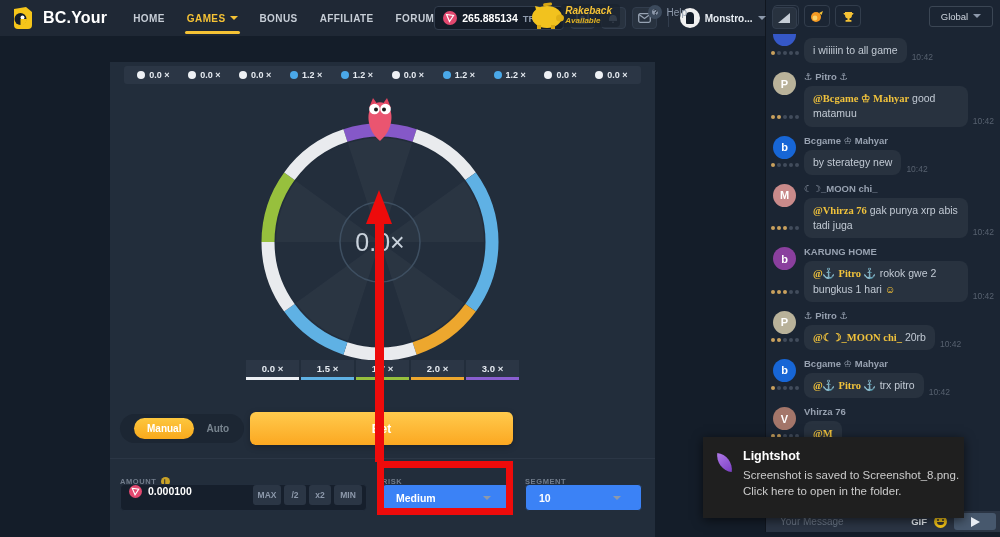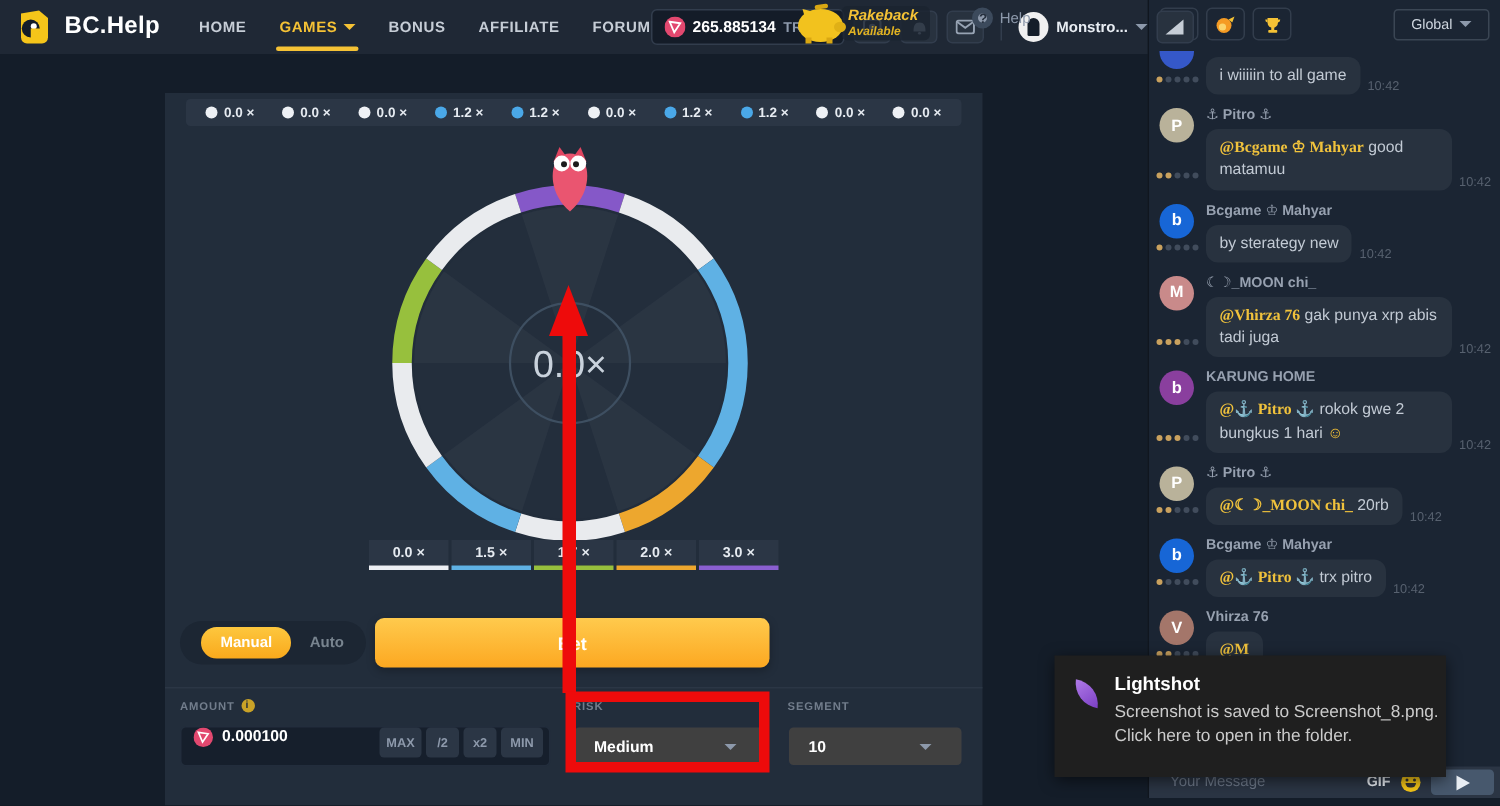--- a/index.html
+++ b/index.html
@@ -55,27 +55,27 @@
   .badge { width:53px; height:17px; background:#2b3645; position:relative; display:flex; align-items:center; justify-content:center; }
   .badge span { color:#e6ebf1; font-size:9.5px; font-weight:bold; }
   .badge i { position:absolute; left:0; right:0; bottom:-3px; height:3px; display:block; }
 
   .mode-toggle { position:absolute; left:10px; top:352px; height:29px; background:#1c2633; border-radius:15px; display:flex; align-items:center; padding:3px; }
   .mode-manual { background:linear-gradient(180deg,#fdc73e,#f9a91c); color:#fff; font-size:10px; font-weight:bold; border-radius:12px; padding:5px 13px; cursor:pointer;margin-left:11px; }
   .mode-auto { color:#78848f; font-size:10px; font-weight:bold; padding:5px 12px; cursor:pointer; }
   .bet-btn { position:absolute; left:140px; top:350px; width:263px; height:33px; border-radius:6px; background:linear-gradient(180deg,#ffca4d,#fca821); display:flex; align-items:center; justify-content:center; color:#fff; font-size:12px; font-weight:bold; cursor:pointer; box-shadow:0 2px 6px rgba(0,0,0,.25); }
   .panel-divider { position:absolute; left:0; top:396px; width:545px; height:1px; background:#2b3645; }
 
-  .field-label { position:absolute; top:404px; color:#727d8c; font-size:7.5px; font-weight:bold; letter-spacing:.6px; display:flex; gap:4px; }
+  .field-label { position:absolute; top:415px; color:#727d8c; font-size:7.5px; font-weight:bold; letter-spacing:.6px; display:flex; gap:4px; }
   .info-i { width:9px; height:9px; border-radius:50%; background:#c9a227; color:#222d3b; font-size:7px; font-weight:bold; display:inline-flex; align-items:center; justify-content:center; font-style:normal; }
   .amount-field { position:absolute; left:10px; top:422px; width:247px; height:27px; background:#161f2c; border:1px solid #222d3c; border-radius:4px; display:flex; align-items:flex-start; padding:0 4px 0 8px; }
   .amount-value { color:#fff; font-size:10.5px; font-weight:bold; margin-left:6px; flex:1; }
   .mini-btn { background:#2b3645; border-radius:3px; color:#8d99ab; font-size:8.5px; font-weight:bold; padding:5px 0; text-align:center; margin-left:3px; cursor:pointer; }
   .mini-max,.mini-min { width:28px; } .mini-half,.mini-x2 { width:22px; }
-  .select { position:absolute; top:422px; height:27px; background:#404040; border:1px solid #222d3c; border-radius:4px; display:flex; align-items:center; justify-content:space-between; padding:0 20px 0 13px; cursor:pointer; }
+  .select { position:absolute; top:422px; height:27px; background:#3b82f6; border:1px solid #222d3c; border-radius:4px; display:flex; align-items:center; justify-content:space-between; padding:0 20px 0 13px; cursor:pointer; }
   .select span { color:#fff; font-size:10.5px; font-weight:bold; }
 
   
   .ann { position:absolute; z-index:40; }
   #ann-rect { left:377px; top:461px; width:136px; height:54px; border:7px solid #ee0b0b; }
   #ann-shaft { left:375px; top:222px; width:9px; height:240px; background:#ee0b0b; }
   #ann-head { left:366px; top:190px; width:0; height:0; border-left:13px solid transparent; border-right:13px solid transparent; border-bottom:34px solid #ee0b0b; }
 
   
   .chat { position:absolute; left:765px; top:0; width:235px; height:532px; background:#1b2533; border-left:1px solid #10161f; }
@@ -120,21 +120,21 @@
   <div class="main">
 
     <header class="navbar">
       <div class="logo">
         <svg width="25" height="25" viewBox="0 0 25 25">
           <path d="M4 3 L16 1 L22 6 V19 a4 4 0 0 1 -4 4 H8 a4 4 0 0 1 -4 -4 Z" fill="#f5c51a"></path>
           <circle cx="10.5" cy="13" r="6" fill="#141d29"></circle>
           <circle cx="12.5" cy="11.5" r="2" fill="#fff"></circle>
           <path d="M10.5 13 L17 13 A6.5 6.5 0 0 1 10.5 19.5 Z" fill="#f5c51a"></path>
         </svg>
-        <span class="logo-text">BC.Help</span>
+        <span class="logo-text">BC.Your</span>
       </div>
       <nav class="menu" id="nav-menu">
           <span class="menu-item">
             <span>HOME</span>
           </span>
           <span class="menu-item active">
             <span>GAMES</span>
             <i class="caret"></i>
           </span>
           <span class="menu-item">

